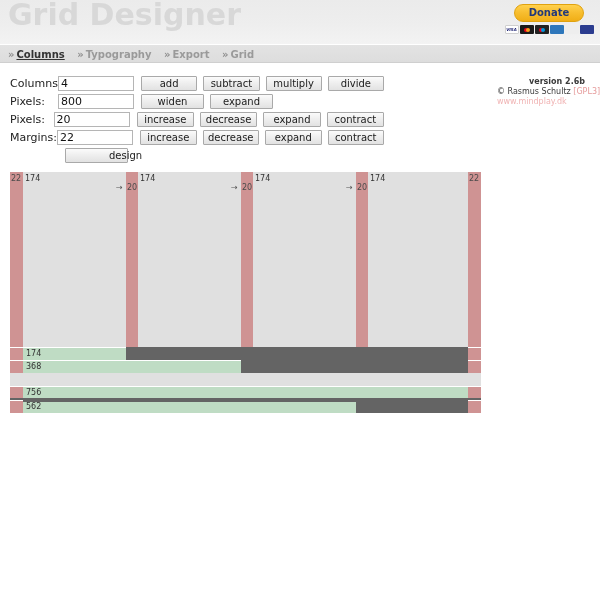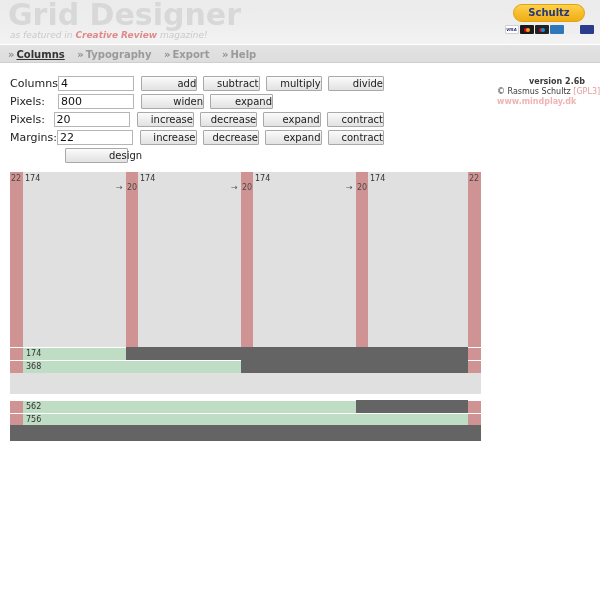--- a/index.html
+++ b/index.html
@@ -159,41 +159,41 @@
     font-size: 10px;
     font-family: "DejaVu Sans", "Liberation Sans", sans-serif;
     color: #1a1a1a;
     background: linear-gradient(to bottom, #fbfbfb 0%, #efefef 45%, #e2e2e2 100%);
     border: 1px solid #a9a9a9;
     border-radius: 1px;
     margin-right: 6px;
     cursor: pointer;
     padding: 0;
     line-height: 13px;
-    text-align: right;
+    text-align: center;
   }
   .btn-design {
     width: 63px;
     margin-left: 55px;
     padding-left: 43px;
   }
 
   
   #version {
     position: absolute;
     left: 497px;
     top: 77px;
     font-size: 8px;
     line-height: 10px;
     white-space: nowrap;
   }
   #version .v-line1 { color: #3b3b3b; font-weight: bold; margin-left: 32px; }
   #version .v-line2 { color: #3b3b3b; }
   #version .v-line2 .gpl { color: #e59a9a; }
-  #version .v-line3 { color: #f0b3b3; font-weight: bold; }
+  #version .v-line3 { color: #f0b3b3; font-weight: normal; }
 
   
   #grid-preview {
     position: absolute;
     left: 10px;
     top: 172px;
     width: 471px;
     height: 222px;
     background: #e0e0e0;
   }
@@ -276,26 +276,23 @@
     z-index: 3;
   }
   .measure-margin-l { left: 0; }
   .measure-margin-r { right: 0; }
 </style>
 </head>
 <body>
 
 <div id="header">
   <div id="title">Grid Designer</div>
-  <div id="tagline">
-    <span>as featured in </span><span class="cr">Creative Review</span><span> magazine!</span>
-  </div>
 
   <div id="donate-box">
-    <button id="donate-button">Schultz</button>
+    <button id="donate-button">Donate</button>
     <div id="card-strip">
       <span class="card-icon card-visa">VISA</span>
       <span class="card-icon card-mc">
           <span class="pips">
             <span class="pip pip-r"></span>
             <span class="pip pip-y"></span>
           </span>
         </span>
       <span class="card-icon card-mc-i">
           <span class="pips">
@@ -314,21 +311,21 @@
   <span class="nav-item active">
     <span class="chev">»</span><span class="lbl">Columns</span>
   </span>
   <span class="nav-item">
     <span class="chev">»</span><span class="lbl">Typography</span>
   </span>
   <span class="nav-item">
     <span class="chev">»</span><span class="lbl">Export</span>
   </span>
   <span class="nav-item">
-    <span class="chev">»</span><span class="lbl">Help</span>
+    <span class="chev">»</span><span class="lbl">Grid</span>
   </span>
 </div>
 
 <div id="controls">
 
   <div class="ctl-row">
     <span class="ctl-label">Columns:</span>
     <input class="ctl-input" type="text" value="4" style="">
     <button class="btn">add</button>
     <button class="btn">subtract</button>
@@ -428,20 +425,20 @@
     <span class="measure-label">368</span>
   </div>
 
   <div class="measure-row" style="top:201px;margin-top:27px;">
     <div class="measure-fill" style="width:346px;"></div>
     <div class="measure-margin-l"></div>
     <div class="measure-margin-r"></div>
     <span class="measure-label">562</span>
   </div>
 
-  <div class="measure-row" style="top:214px;height:28px;margin-top:27px;">
+  <div class="measure-row" style="top:214px;height:16px;">
     <div class="measure-fill" style="width:461px;height:12px;"></div>
     <div class="measure-margin-l" style="height:12px;"></div>
     <div class="measure-margin-r" style="height:12px;"></div>
     <span class="measure-label">756</span>
   </div>
 
 </div>
 
 </body></html>

